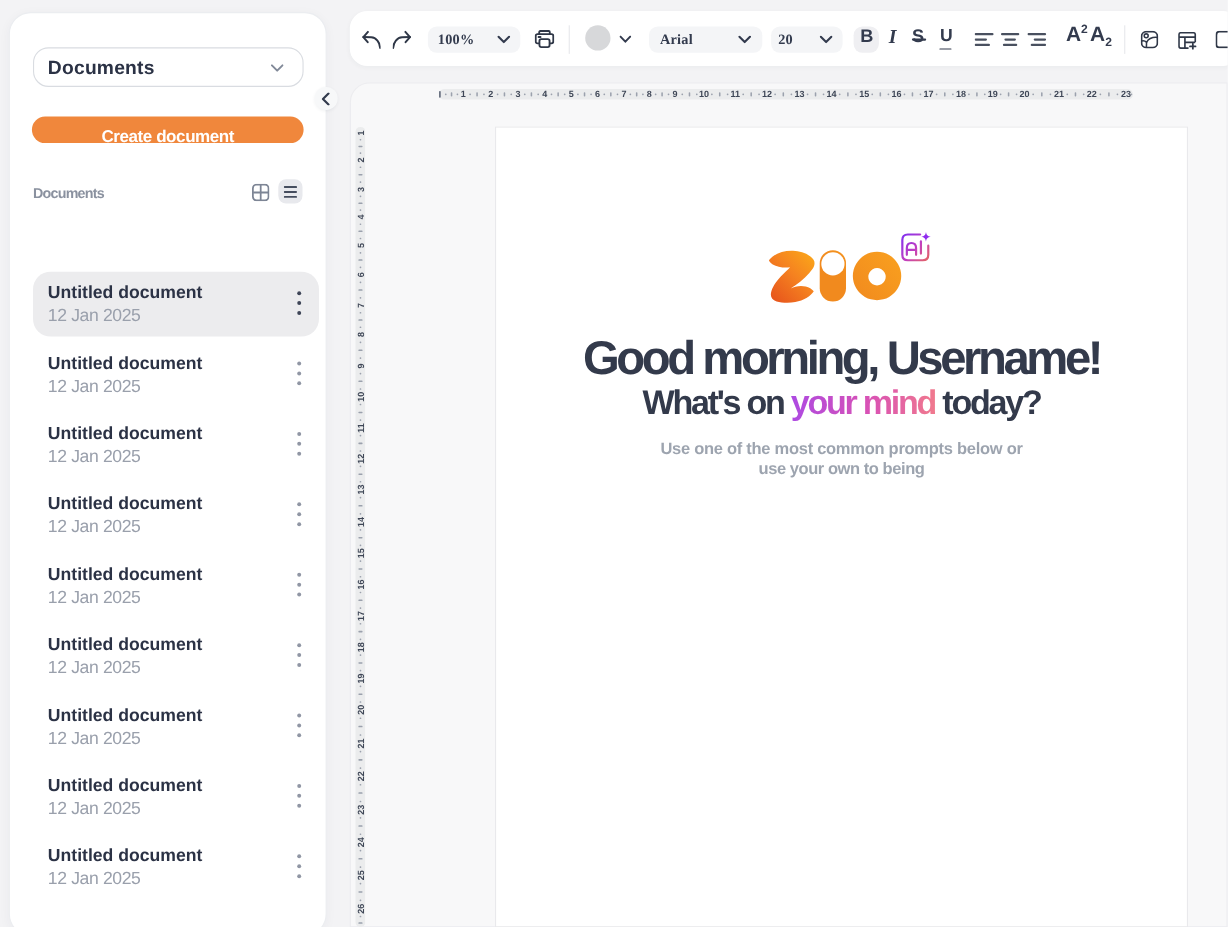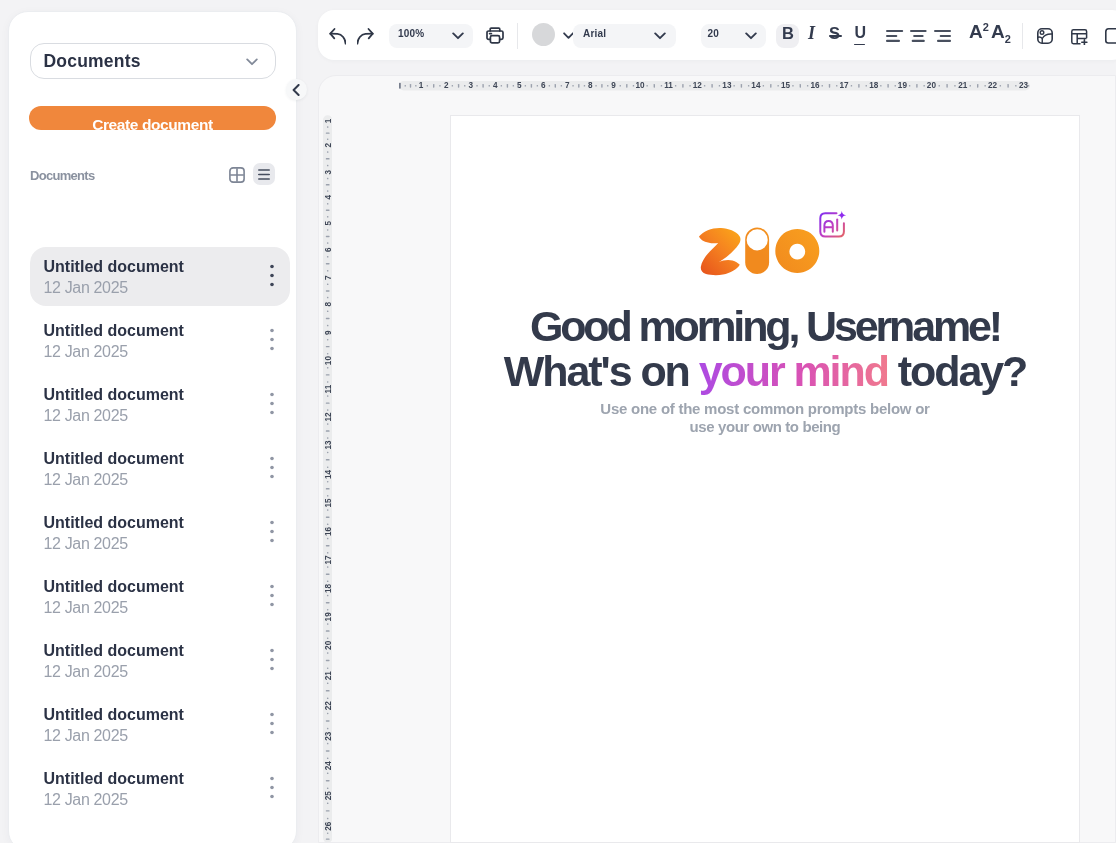--- a/index.html
+++ b/index.html
@@ -28,21 +28,21 @@
 .kebab { position:absolute; right:15px; top:16.5px; }
 
 
 .collapse { position:absolute; left:286px; top:79px; width:21px; height:21px; border-radius:50%;
   background:#f7f8f9; box-shadow:0 1px 3px rgba(40,50,70,.07); }
 
 
 .toolbar { position:absolute; left:318px; top:10px; width:810px; height:50px; background:#fff;
   border-radius:16px; box-shadow:0 1px 4px rgba(40,50,70,.035); }
 .chip { position:absolute; background:#f4f5f7; border-radius:8px; height:24px; top:14px; }
-.chip .t { position:absolute; font-size:10px; font-weight:bold; color:#333b4e; letter-spacing:.2px; }
+.chip .t { position:absolute; font-size:13px; font-weight:bold; color:#333b4e; letter-spacing:.2px;font-family:Liberation Serif, serif; }
 .tdivider { position:absolute; top:13px; width:1px; height:26px; background:#e7e8eb; }
 .tbtxt { position:absolute; color:#333b4e; }
 
 
 .canvas { position:absolute; left:318px; top:75px; width:798px; height:768px;
   background:#f8f8f9; border:1px solid #ececef; border-radius:18px 0 0 0; }
 .hruler { position:absolute; left:399px; top:81px; }
 .vruler { position:absolute; left:323px; top:115px; }
 .page { position:absolute; left:450px; top:115px; width:630px; height:728px; background:#fff; border:1px solid #e9e9ec; }
 
@@ -296,21 +296,21 @@
 <path d="M797.3 228.9 a22 22 0 1 0 0.001 0 Z M797.3 243.7 a7.9 7.9 0 1 1 -0.001 0 Z" fill="url(#og)" fill-rule="evenodd"></path>
 <g stroke="url(#aig)" stroke-width="2" fill="none" stroke-linecap="round">
 <path d="M836.5 213.2 L825.3 213.2 Q820.3 213.2 820.3 218.2 L820.3 231.6 Q820.3 236.6 825.3 236.6 L838.9 236.6 Q843.9 236.6 843.9 231.6 L843.9 223.3"></path>
 <path d="M824.4 231.7 L824.4 225.6 Q824.4 220.9 828.6 220.9 Q832.8 220.9 832.8 225.6 L832.8 231.7 M824.4 227.2 L832.8 227.2"></path>
 <path d="M837.2 219.5 L837.2 230.5"></path>
 </g>
 <path d="M841.8 211.0 C842.3 213.9 843.2 214.8 846.1 215.3 C843.2 215.8 842.3 216.7 841.8 219.6 C841.3 216.7 840.4 215.8 837.5 215.3 C840.4 214.8 841.3 213.9 841.8 211.0 Z" fill="#8f2bee"></path>
 </svg>
 
 <div class="h1" style="top:305px; font-size:43px; letter-spacing:-3.14px;">Good morning, Username!</div>
-<div class="h1" style="top:350.3px; font-size:43px; letter-spacing:-2.07px;">What's on <span class="grad">your mind</span> today?</div>
+<div class="h1" style="top:350.3px; font-size:31px; letter-spacing:-2.07px;">What's on <span class="grad">your mind</span> today?</div>
 <div class="sub" style="top:400.8px; font-size:15px; letter-spacing:-0.25px;">Use one of the most common prompts below or</div>
 <div class="sub" style="top:419.2px; font-size:15px; letter-spacing:-0.4px;">use your own to being</div>
 
 <div class="sidebar">
   <div class="dropdown">
     <div class="lbl">Documents</div>
     <svg class="abs" style="left:215px;top:13.5px" width="12" height="8" viewBox="0 0 12 8" fill="none">
         <path d="M1.2 1.4 L6 6.2 L10.8 1.4" stroke="#828a99" stroke-width="1.8" stroke-linecap="round" stroke-linejoin="round"></path>
       </svg>
   </div>
@@ -436,21 +436,21 @@
     <rect x="4.4" y="8.6" width="9.2" height="7.2" rx="1.6" fill="#fff"></rect>
     <path d="M3.6 6.6 L5.4 6.6" stroke-linecap="round"></path>
   </svg>
   <div class="tdivider" style="left:199px;"></div>
 
   <div class="abs" style="left:214px;top:12.5px;width:23px;height:23px;border-radius:50%;background:#d7d8da;"></div>
   <svg class="abs" style="left:245px;top:22px" width="11" height="8" viewBox="0 0 11 8" fill="none">
       <path d="M1.1 1.3 L5.5 5.9 L9.9 1.3" stroke="#333b4e" stroke-width="1.8" stroke-linecap="round" stroke-linejoin="round"></path>
     </svg>
 
-  <div class="chip" style="left:255px; width:102.5px;">
+  <div class="chip" style="left:272px; width:102.5px;">
       <span class="t" style="left:10px;top:4px;">Arial</span>
     <svg class="abs" style="left:81px;top:8px" width="12" height="8" viewBox="0 0 12 8" fill="none">
         <path d="M1.2 1.4 L6 6.2 L10.8 1.4" stroke="#333b4e" stroke-width="1.9" stroke-linecap="round" stroke-linejoin="round"></path>
       </svg>
   </div>
 
   <div class="chip" style="left:382.5px; width:65px;">
       <span class="t" style="left:7px;top:4px;">20</span>
     <svg class="abs" style="left:44px;top:8px" width="12" height="8" viewBox="0 0 12 8" fill="none">
         <path d="M1.2 1.4 L6 6.2 L10.8 1.4" stroke="#333b4e" stroke-width="1.9" stroke-linecap="round" stroke-linejoin="round"></path>

